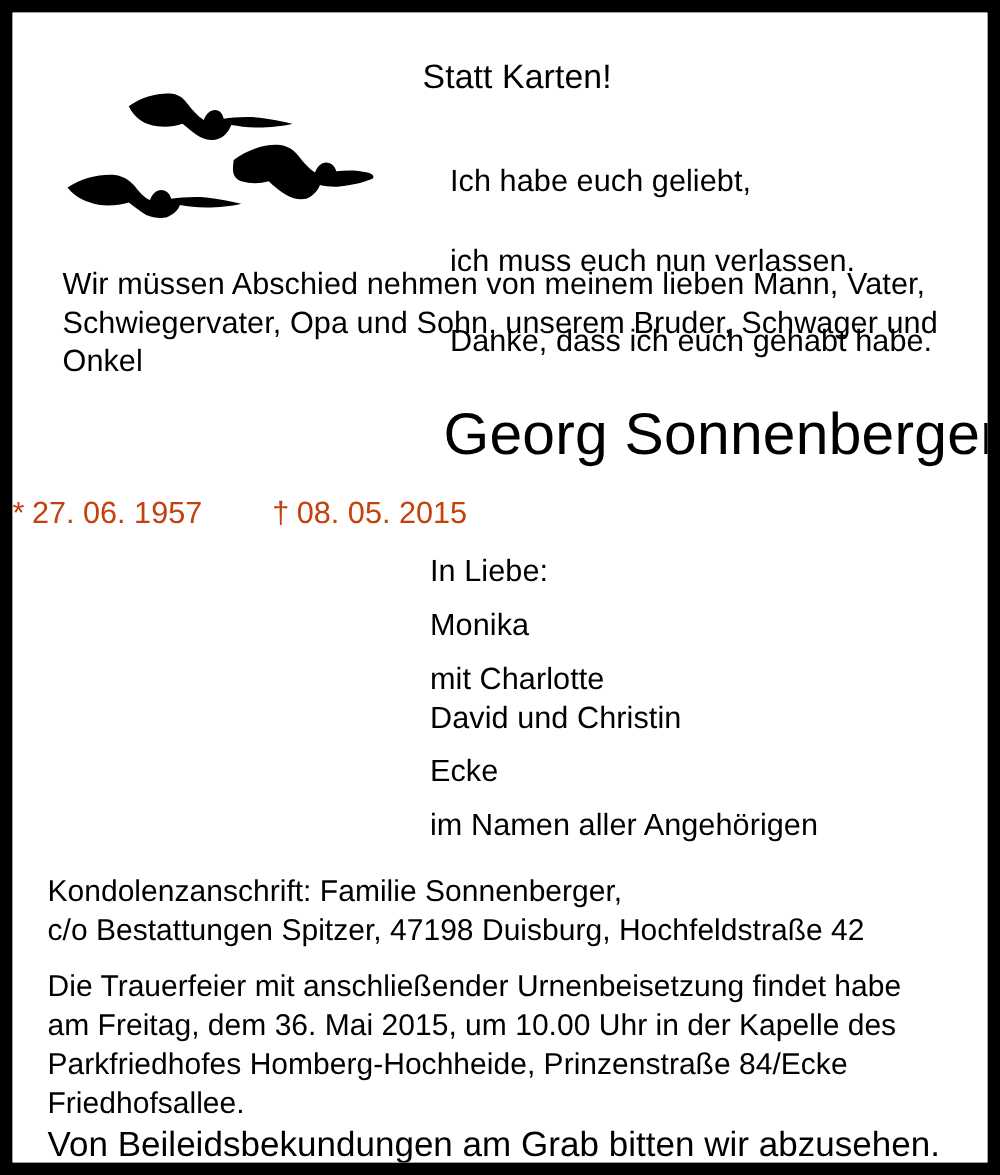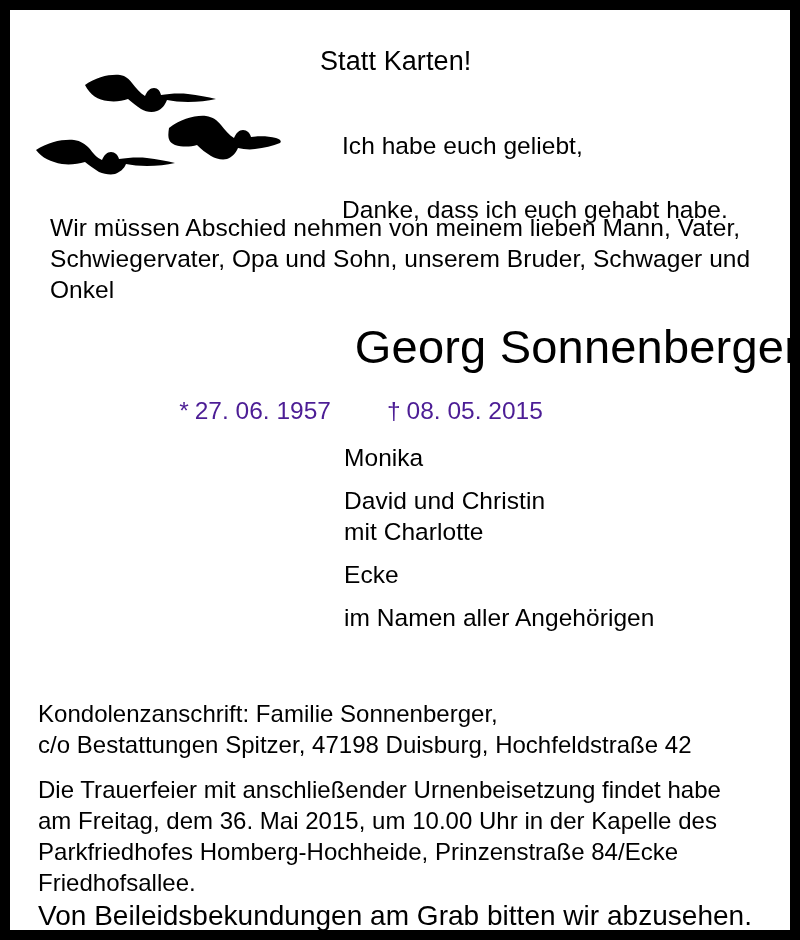--- a/index.html
+++ b/index.html
@@ -28,20 +28,21 @@
     width: 100%;
     height: 100%;
     box-sizing: border-box;
     background: #ffffff;
   }
 
   
   .header {
     position: relative;
     height: 182px;
+    margin-left: 18px;
   }
 
   .birds {
     position: absolute;
     left: 18px;
     top: 40px;
     width: 255px;
     height: 125px;
   }
   .birds svg {
@@ -97,24 +98,24 @@
     color: #000;
     letter-spacing: 0.2px;
   }
 
   
   .dates {
     position: absolute;
     left: 0;
     top: 386px;
     width: 702px;
-    text-align: center;
+    text-align: left;
     font-size: 24.5px;
     line-height: 1.2;
-    color: #4c1d95;
+    color: #c2410c;
   }
   .dates .birth { margin-right: 56px; }
   .dates .sym { margin-right: 6px; }
 
   
   .survivors {
     position: absolute;
     left: 334px;
     top: 432px;
     font-size: 24.5px;
@@ -200,39 +201,43 @@
                  C194,110 188,109 183,106 C178,103 173,99 169,95
                  C162,97 154,97 147,95 C139,92 140,85 141,78 Z"></path>
           </g>
         </svg>
       </div>
 
       <div class="statt-karten">Statt Karten!</div>
 
       <div class="verse">
         <span class="verse-line">Ich habe euch geliebt,</span>
+        <span class="verse-line">ich muss euch nun verlassen.</span>
         <span class="verse-line">Danke, dass ich euch gehabt habe.</span>
       </div>
     </div>
 
     <div class="relation">Wir müssen Abschied nehmen von meinem lieben Mann, Vater, Schwiegervater, Opa und Sohn, unserem Bruder, Schwager und Onkel</div>
 
     <div class="name">Georg Sonnenberger</div>
 
     <div class="dates">
       <span class="birth"><span class="sym">*</span><span>27. 06. 1957</span></span><span class="death"><span class="sym">†</span><span>08. 05. 2015</span></span>
     </div>
 
     <div class="survivors">
       <div class="surv-group">
+        <span class="surv-line">In Liebe:</span>
+      </div>
+      <div class="surv-group">
         <span class="surv-line">Monika</span>
       </div>
       <div class="surv-group">
+        <span class="surv-line">mit Charlotte</span>
         <span class="surv-line">David und Christin</span>
-        <span class="surv-line">mit Charlotte</span>
       </div>
       <div class="surv-group">
         <span class="surv-line">Ecke</span>
       </div>
       <div class="surv-group">
         <span class="surv-line">im Namen aller Angehörigen</span>
       </div>
     </div>
 
     <div class="condolence">

